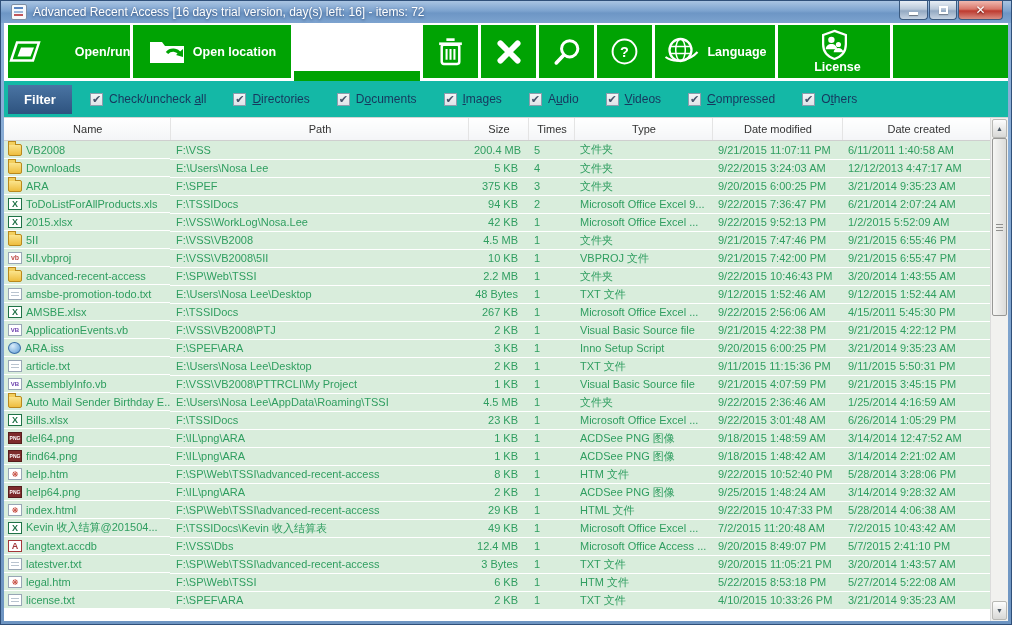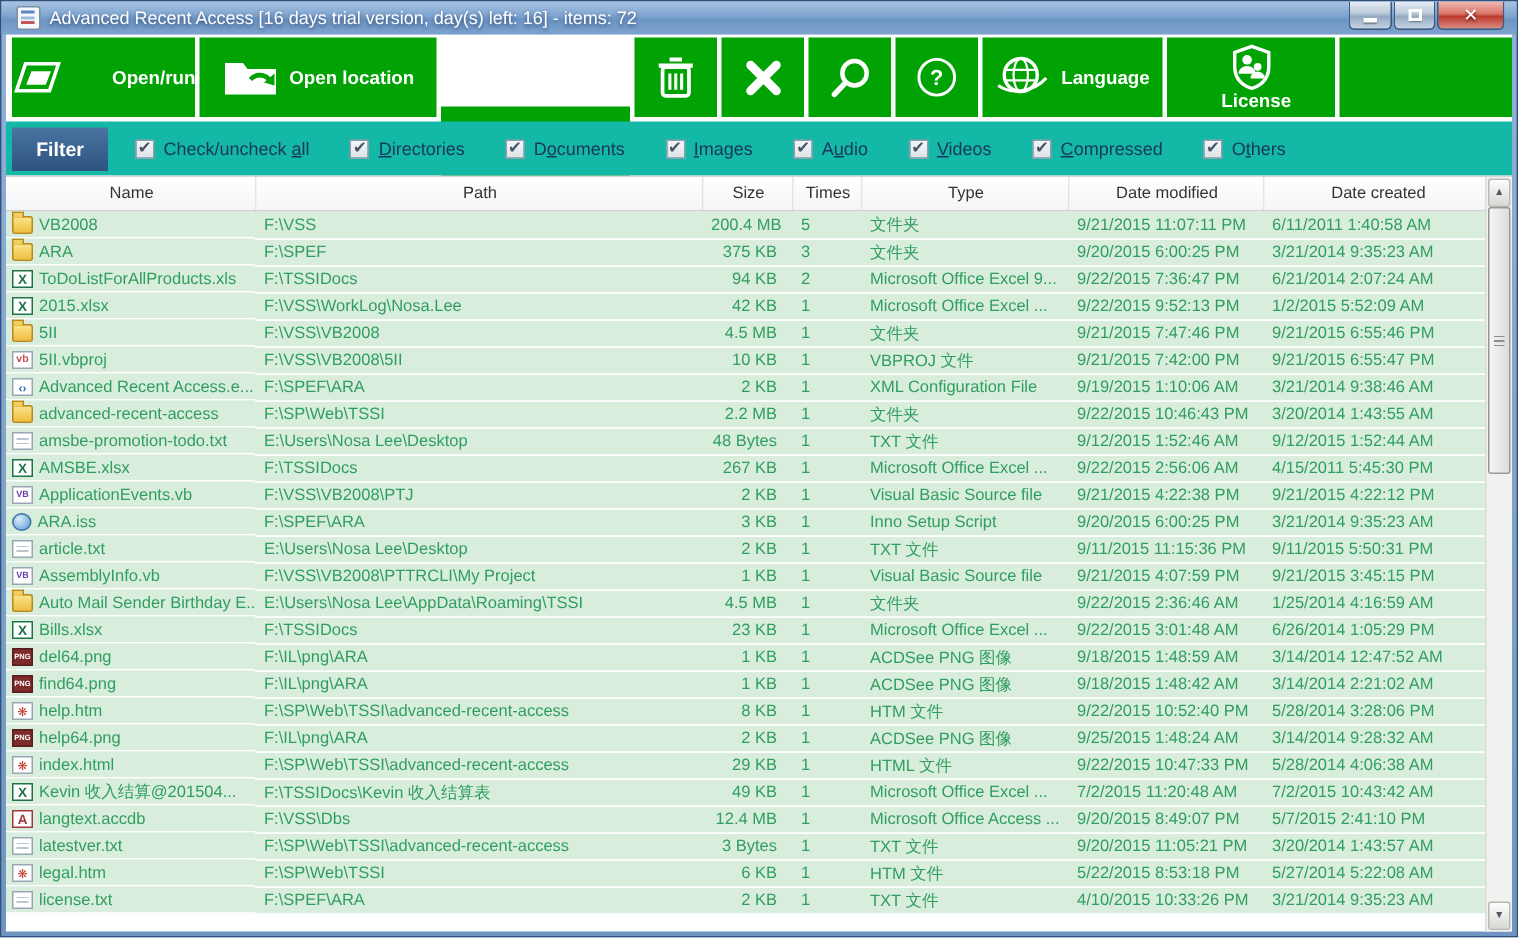--- a/index.html
+++ b/index.html
@@ -259,20 +259,32 @@
               <td class="path">F:\VSS</td>
               <td class="size">200.4 MB</td>
               <td class="times">5</td>
               <td class="type">文件夹</td>
               <td class="modified">9/21/2015 11:07:11 PM</td>
               <td class="created">6/11/2011 1:40:58 AM</td>
             </tr>
             <tr>
               <td class="name">
                 <span class="fi fi-folder"></span>
+                <span>Downloads</span>
+              </td>
+              <td class="path">E:\Users\Nosa Lee</td>
+              <td class="size">5 KB</td>
+              <td class="times">4</td>
+              <td class="type">文件夹</td>
+              <td class="modified">9/22/2015 3:24:03 AM</td>
+              <td class="created">12/12/2013 4:47:17 AM</td>
+            </tr>
+            <tr>
+              <td class="name">
+                <span class="fi fi-folder"></span>
                 <span>ARA</span>
               </td>
               <td class="path">F:\SPEF</td>
               <td class="size">375 KB</td>
               <td class="times">3</td>
               <td class="type">文件夹</td>
               <td class="modified">9/20/2015 6:00:25 PM</td>
               <td class="created">3/21/2014 9:35:23 AM</td>
             </tr>
             <tr>
@@ -315,32 +327,20 @@
               <td class="name">
                 <span class="fi fi-vbproj"></span>
                 <span>5II.vbproj</span>
               </td>
               <td class="path">F:\VSS\VB2008\5II</td>
               <td class="size">10 KB</td>
               <td class="times">1</td>
               <td class="type">VBPROJ 文件</td>
               <td class="modified">9/21/2015 7:42:00 PM</td>
               <td class="created">9/21/2015 6:55:47 PM</td>
-            </tr>
-            <tr>
-              <td class="name">
-                <span class="fi fi-xml"></span>
-                <span>Advanced Recent Access.e...</span>
-              </td>
-              <td class="path">F:\SPEF\ARA</td>
-              <td class="size">2 KB</td>
-              <td class="times">1</td>
-              <td class="type">XML Configuration File</td>
-              <td class="modified">9/19/2015 1:10:06 AM</td>
-              <td class="created">3/21/2014 9:38:46 AM</td>
             </tr>
             <tr>
               <td class="name">
                 <span class="fi fi-folder"></span>
                 <span>advanced-recent-access</span>
               </td>
               <td class="path">F:\SP\Web\TSSI</td>
               <td class="size">2.2 MB</td>
               <td class="times">1</td>
               <td class="type">文件夹</td>

